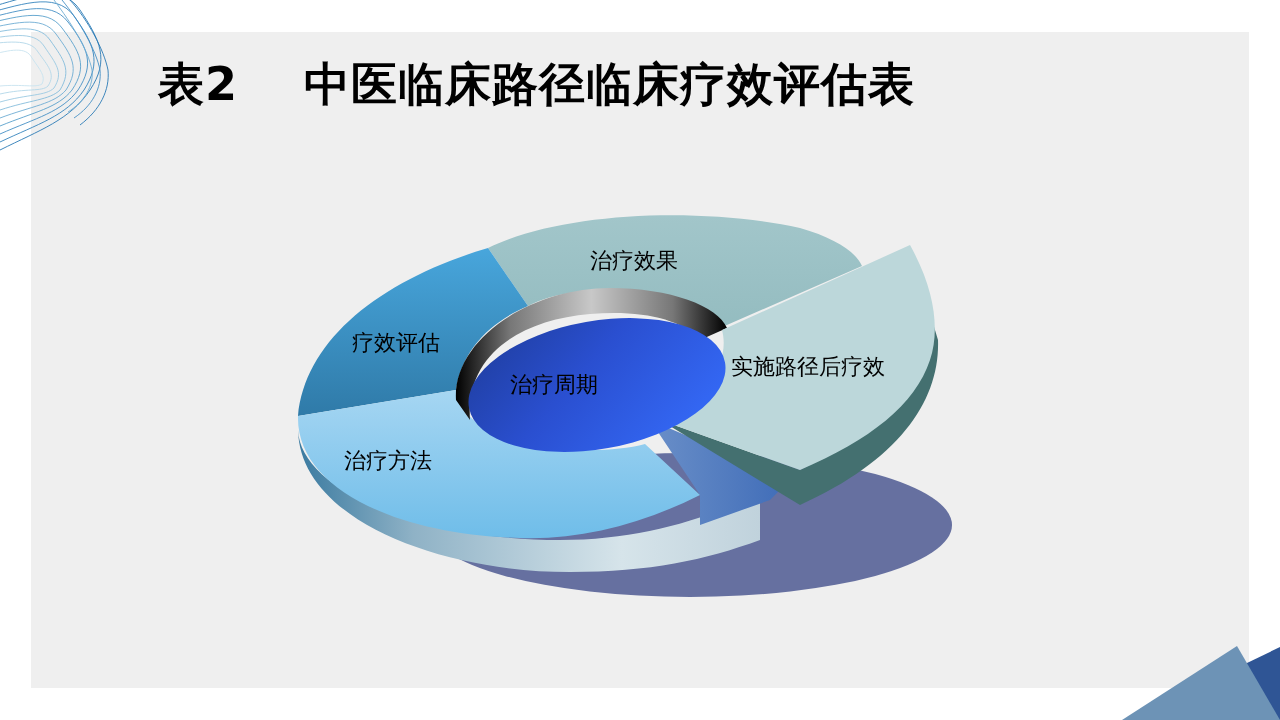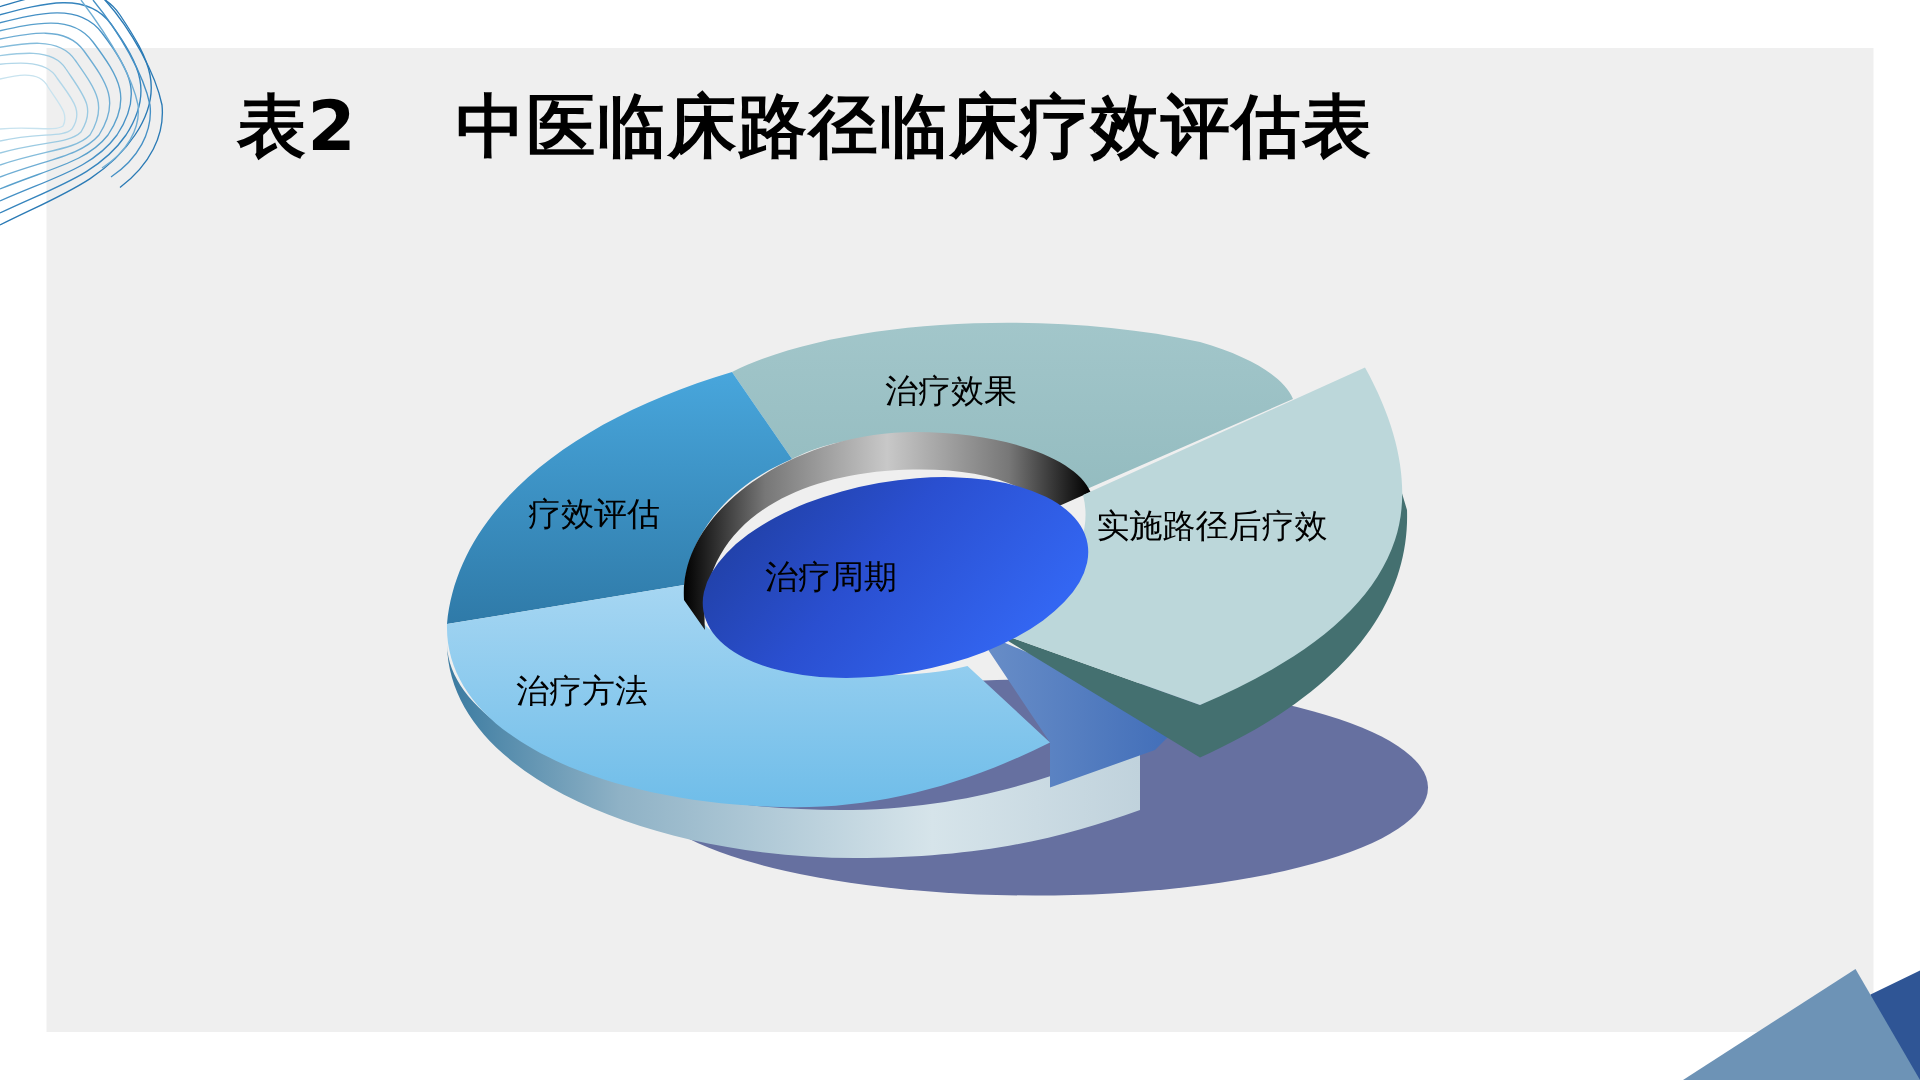--- a/index.html
+++ b/index.html
@@ -106,21 +106,21 @@
   <path d="M456,400 C452,340 530,288 610,288 C670,288 718,306 727,328 L700,340 C680,318 640,310 590,314 C520,320 465,355 470,420 Z" fill="url(#gInner)"></path>
 
   <path d="M660,420 L800,470 C860,440 920,390 932,320 L938,340 C940,400 900,460 800,505 Z" fill="#447070"></path>
 
   <path d="M722,330 L910,245 C935,290 940,330 930,360 C915,405 870,440 800,470 L660,420 C710,395 730,360 722,330 Z" fill="#bcd7da"></path>
 
   <ellipse cx="597" cy="385" rx="130" ry="64" transform="rotate(-10 597 385)" fill="url(#gCenter)"></ellipse>
 </svg>
 
 <div class="seg-label" style="left:590px; top:246px;">治疗效果</div>
-<div class="seg-label" style="left:731px; top:336px;text-align:center;">实施路径后疗效</div>
+<div class="seg-label" style="left:731px; top:352px;text-align:center;">实施路径后疗效</div>
 <div class="seg-label" style="left:344px; top:446px;">治疗方法</div>
 <div class="seg-label" style="left:352px; top:328px;">疗效评估</div>
 <div class="seg-label" style="left:510px; top:370px;">治疗周期</div>
 
 <svg class="deco-corner" viewBox="0 0 180 100">
   <polygon points="147,43 180,27 180,100 147,100" fill="#2f5595"></polygon>
   <polygon points="137,26 180,100 22,100" fill="#6d93b6"></polygon>
 </svg>
 
 </body></html>

